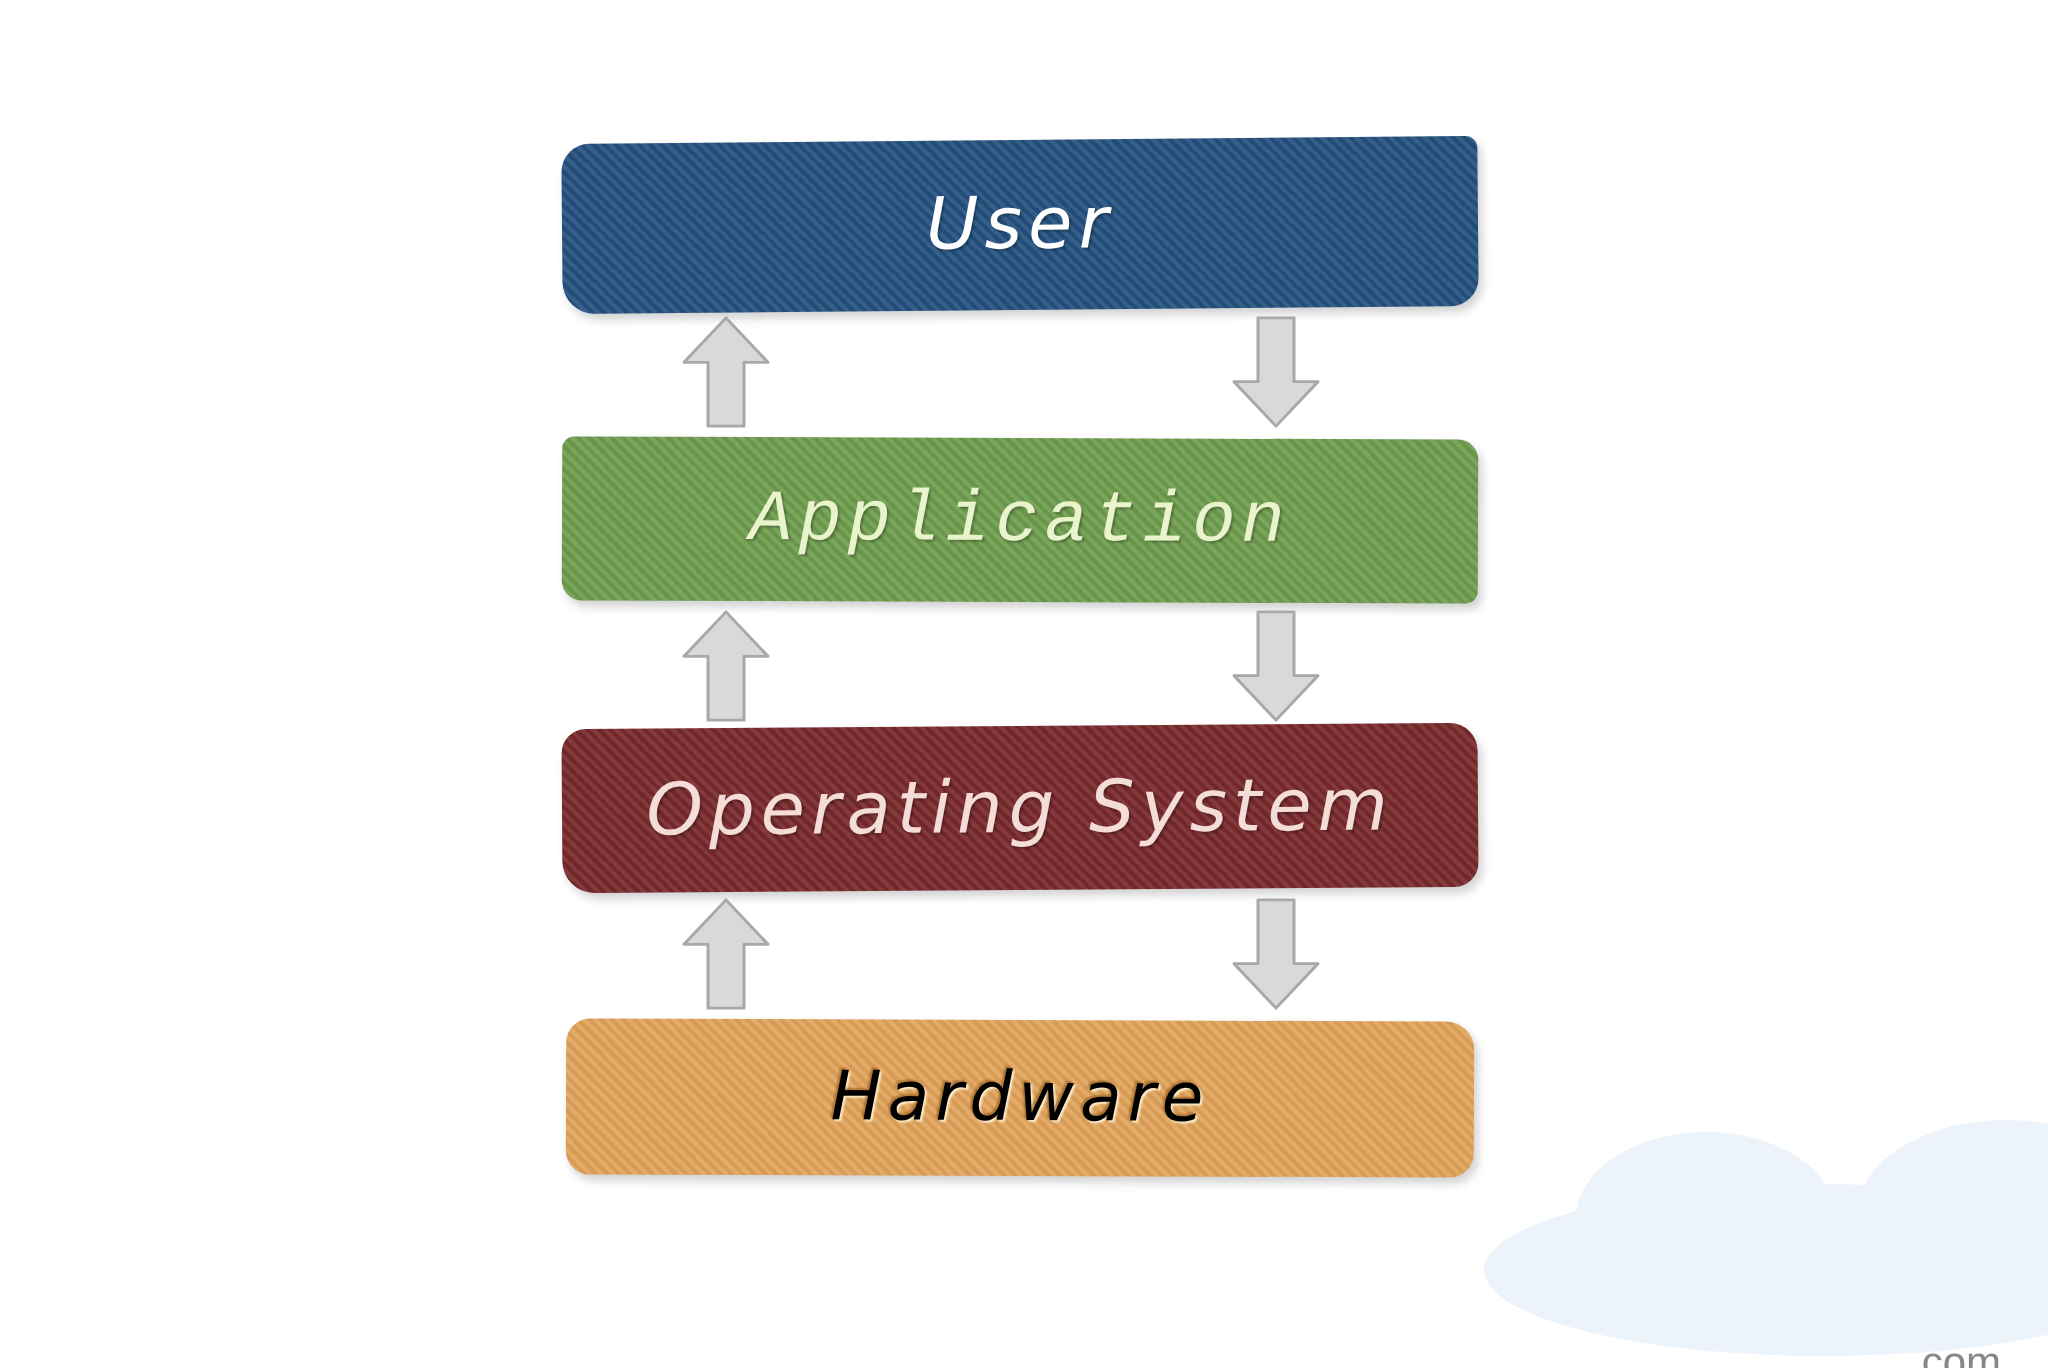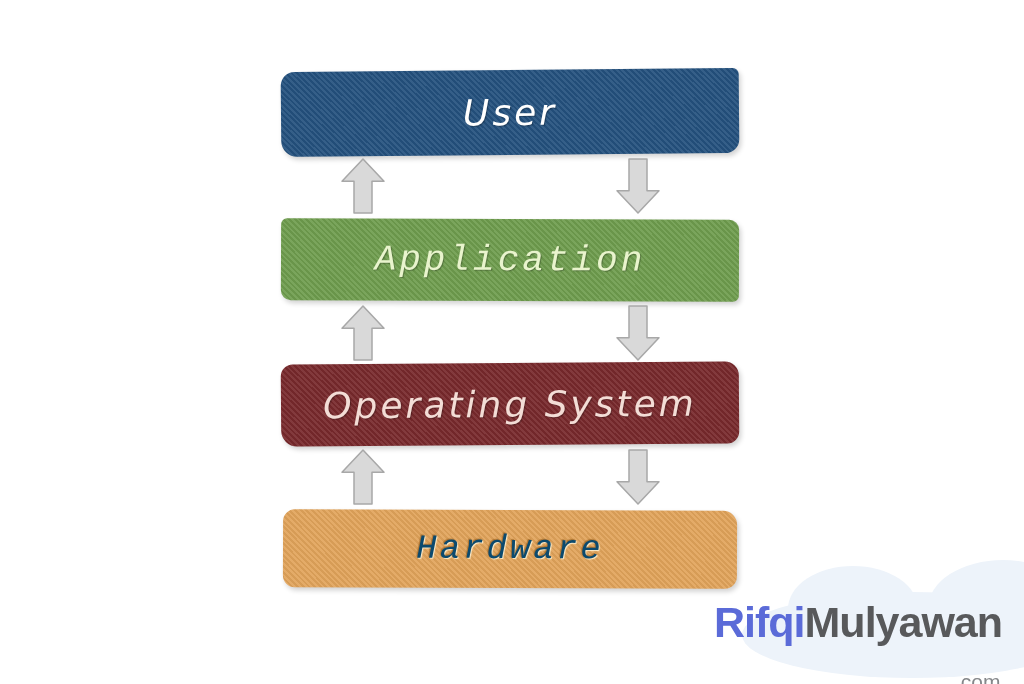--- a/index.html
+++ b/index.html
@@ -98,21 +98,21 @@
 
   <div id="box-application" class="layer-box" style="background-color: rgb(111, 157, 78);">
     <span class="layer-label" style="color: rgb(233, 244, 205); font-family: Liberation Mono, monospace;">Application</span>
   </div>
 
   <div id="box-os" class="layer-box" style="background-color: rgb(120, 41, 44);">
     <span class="layer-label" style="color: rgb(243, 221, 214);">Operating System</span>
   </div>
 
   <div id="box-hardware" class="layer-box" style="background-color: rgb(226, 164, 91);">
-    <span class="layer-label" style="color: #0c4a6e; font-family: Liberation Mono, monospace;">Hardware</span>
+    <span class="layer-label" style="color: #000000;">Hardware</span>
   </div>
 
   <div class="arrow arrow-up-col row1">
     <svg viewBox="0 0 48 60" preserveAspectRatio="none">
       <polygon points="24,2 45,25 33,25 33,58 15,58 15,25 3,25"></polygon>
     </svg>
   </div>
   <div class="arrow arrow-down-col row1">
     <svg viewBox="0 0 48 60" preserveAspectRatio="none">
       <polygon points="24,58 45,35 33,35 33,2 15,2 15,35 3,35"></polygon>
@@ -137,18 +137,15 @@
   </div>
   <div class="arrow arrow-down-col row3">
     <svg viewBox="0 0 48 60" preserveAspectRatio="none">
       <polygon points="24,58 45,35 33,35 33,2 15,2 15,35 3,35"></polygon>
     </svg>
   </div>
 
   <div id="cloud-main" class="cloud-part"></div>
   <div id="cloud-bump1" class="cloud-part"></div>
   <div id="cloud-bump2" class="cloud-part"></div>
-  <div id="watermark-text">
-    <span id="watermark-first">Rifqi</span><span id="watermark-second">Mulyawan</span>
-  </div>
   <div id="watermark-tld">.com</div>
 
 </div>
 
 </body></html>

